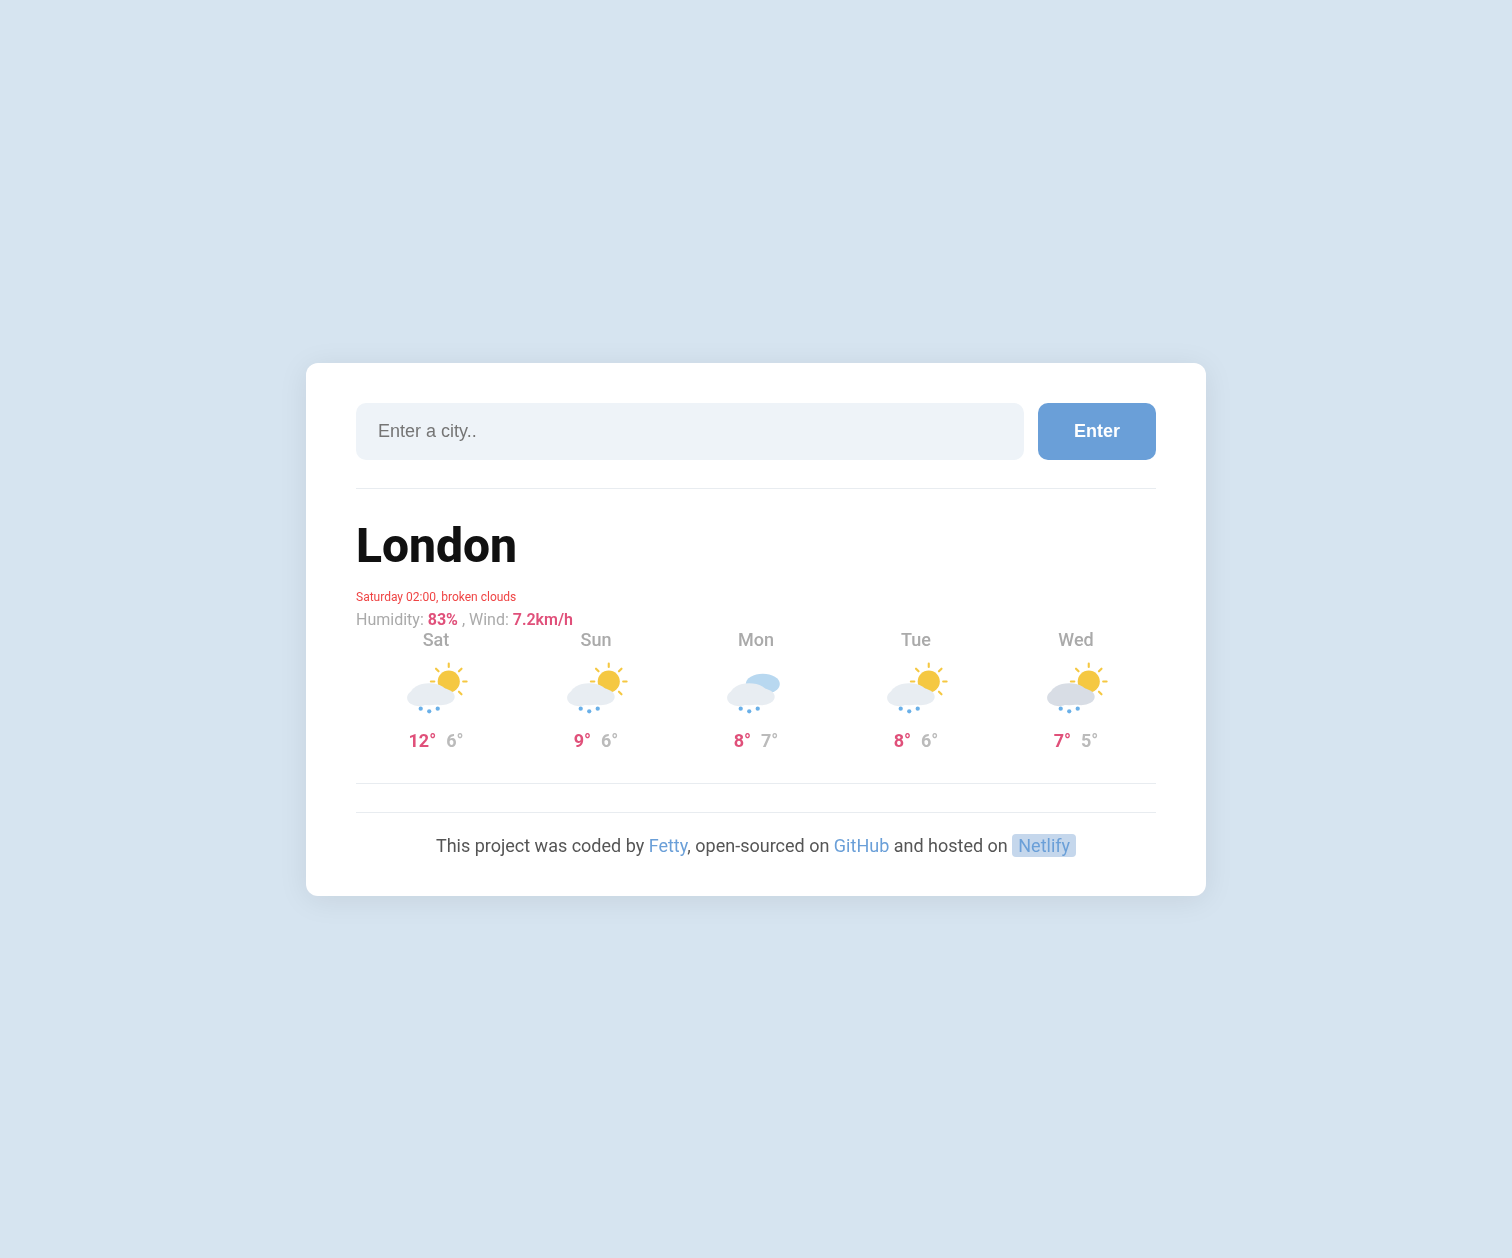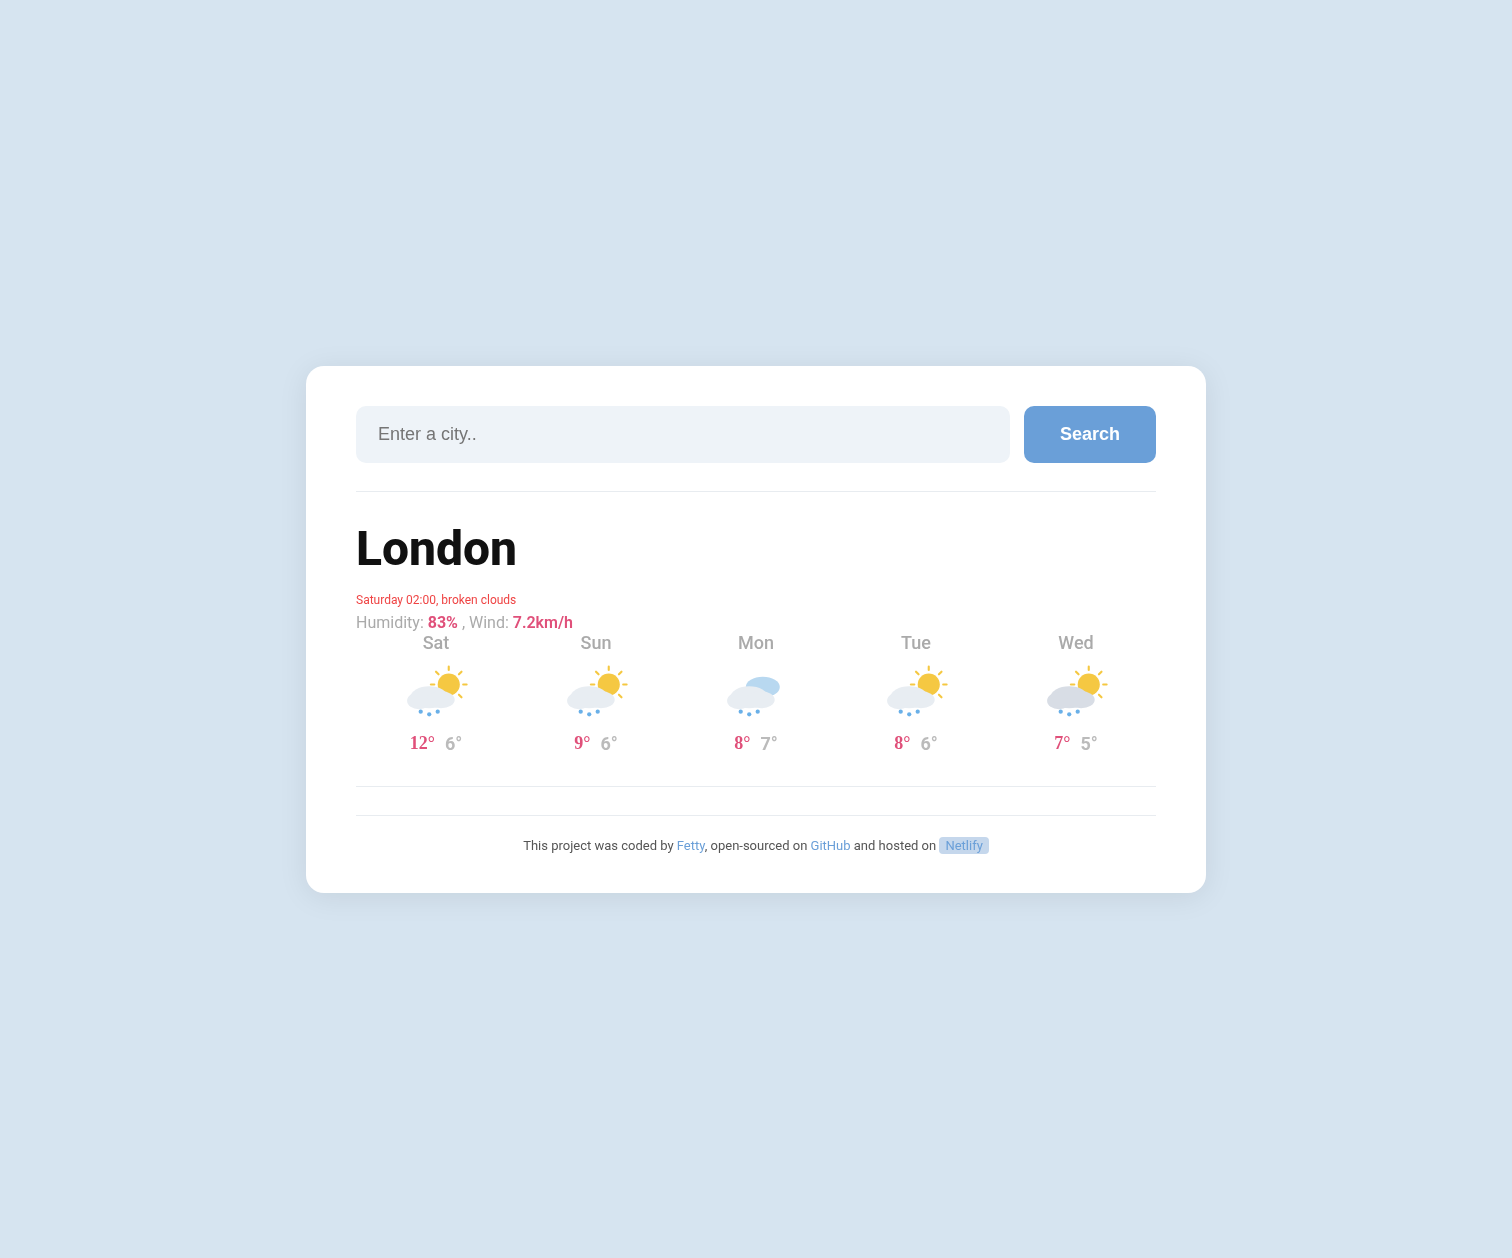--- a/index.html
+++ b/index.html
@@ -6,21 +6,21 @@
     body {
       background: #d6e4f0;
       display: flex;
       justify-content: center;
       align-items: center;
       min-height: 100vh;
       font-family: -apple-system, BlinkMacSystemFont, 'Segoe UI', Roboto, sans-serif;
     }
     .card {
       background: #fff;
-      border-radius: 18px;
+      border-radius: 12px;
       padding: 40px 50px;
       width: 900px;
       box-shadow: 0 4px 30px rgba(0,0,0,0.08);
     }
     .search-row {
       display: flex;
       gap: 14px;
       margin-bottom: 28px;
     }
     .search-input {
@@ -113,28 +113,28 @@
     .forecast-icon {
       width: 68px;
       height: 60px;
     }
     .temps {
       display: flex;
       gap: 10px;
       font-size: 18px;
       font-weight: 700;
     }
-    .temp-hi { color: #e0507a; font-family: Liberation Serif, serif; }
+    .temp-hi { color: #e0507a; }
     .temp-lo { color: #bbb; }
     .footer {
       border-top: 1px solid #e8ecf0;
       padding-top: 22px;
       text-align: center;
       color: #555;
-      font-size: 13px;
+      font-size: 18px;
     }
     .footer a { color: #6a9fd8; text-decoration: none; }
     .footer .netlify-link {
       background: #c5d7ec;
       padding: 1px 6px;
       border-radius: 4px;
       color: #6a9fd8;
     }
 
     
@@ -145,21 +145,21 @@
     }
   </style>
 </head>
 <body>
 
 <div class="card">
 
   <div class="search-row">
     <input class="search-input" type="text" placeholder="Enter a city.." style="">
     <button class="search-btn">
-      <span>Search</span>
+      <span>Enter</span>
     </button>
   </div>
 
   <hr class="divider">
 
   <div class="main-weather">
     <div>
       <div class="city-name">London</div>
       <div class="weather-desc">Saturday 02:00, broken clouds</div>
       <div class="weather-stats">

